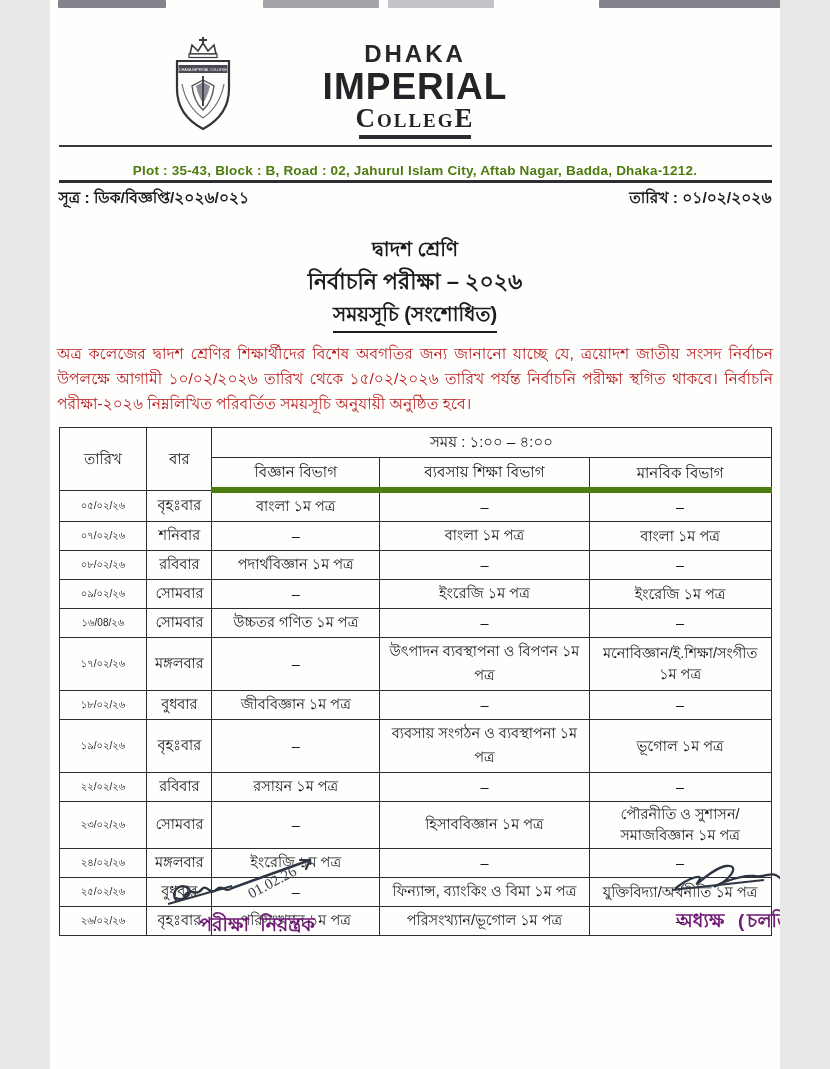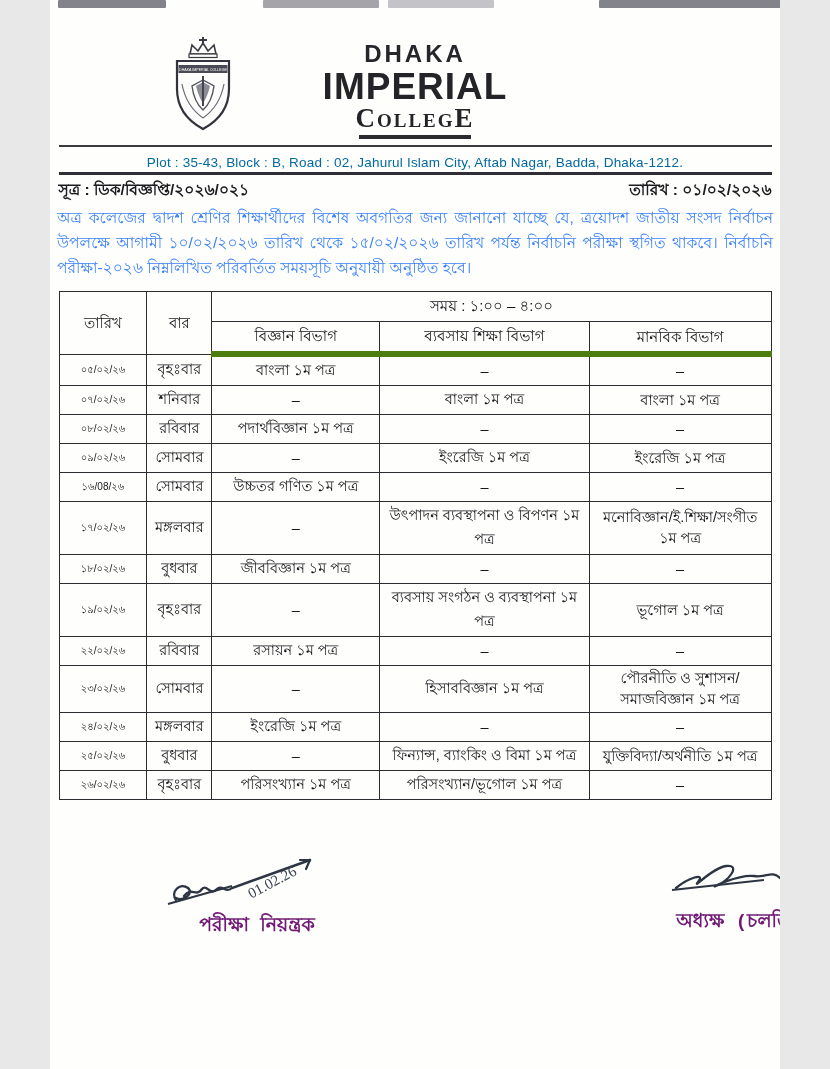--- a/index.html
+++ b/index.html
@@ -22,35 +22,35 @@
 
   .header { position: relative; padding-top: 40px; text-align: center; }
   .crest { position: absolute; left: 118px; top: 36px; width: 70px; height: 96px; }
   .name-dhaka   { font-size: 24px; font-weight: 700; letter-spacing: 3px; color: #26262b; }
   .name-imperial{ font-size: 37px; font-weight: 700; letter-spacing: 1px; line-height: 1.0; color: #232328; }
   .name-college { font-family: "Liberation Serif", "DejaVu Serif", serif; font-variant: small-caps;
                   font-size: 27px; font-weight: 600; letter-spacing: 2px; line-height: 1.0; color: #232328; }
   .college-bar  { width: 112px; height: 4px; background: #2a2a2f; margin: 3px auto 0 auto; }
 
   .rule-thin  { width: 713px; margin: 6px auto 0 auto; border-top: 2px solid #3a3a40; }
-  .addr       { width: 713px; margin: 8px auto 0 auto; text-align: center;
-                font-size: 13.5px; font-weight: 400; color: #0369a1; letter-spacing: .2px; }
+  .addr       { width: 713px; margin: 16px auto 0 auto; text-align: center;
+                font-size: 13.5px; font-weight: 700; color: #4d7c0f; letter-spacing: .2px; }
   .rule-thick { width: 713px; margin: 2px auto 0 auto; border-top: 3px solid #2e2e34; }
 
   .ref-row { width: 713px; margin: 3px auto 0 auto; display: flex; justify-content: space-between;
              font-size: 15.5px; font-weight: 600; }
 
   .titles { text-align: center; margin-top: 22px; line-height: 1.55; }
   .title1 { font-size: 20px; font-weight: 700; }
   .title2 { font-size: 22px; font-weight: 700; }
   .title3 { font-size: 20px; font-weight: 700; display: inline-block;
             border-bottom: 2px solid #1c1c20; padding-bottom: 1px; }
 
-  .notice-par { width: 716px; margin: 1px auto 0 auto; font-size: 15.5px;
-                line-height: 1.62; text-align: justify; color: #3b82f6; }
+  .notice-par { width: 716px; margin: 8px auto 0 auto; font-size: 15.5px;
+                line-height: 1.62; text-align: justify; color: #b91c1c; }
 
   table.sched { width: 713px; margin: 11px auto 0 auto; border-collapse: collapse;
                 font-size: 14.5px; color: #18181c; }
   .sched th, .sched td { border: 1.4px solid #2b2b30; text-align: center; vertical-align: middle; padding: 2px 4px; }
   .sched thead th { font-weight: 400; font-size: 15px; height: 23px; }
   .sched thead tr.division-row th { border-bottom: 6px solid #4d7c0f; }
   .sched tbody td { height: 25px; }
   .c-date { width: 88px; font-size: 10px; }
   .c-day  { width: 65px; }
   .c-science { width: 168px; }
@@ -107,20 +107,25 @@
     <div class="college-bar"></div>
     <div class="rule-thin"></div>
     <div class="addr">Plot : 35-43, Block : B, Road : 02, Jahurul Islam City, Aftab Nagar, Badda, Dhaka-1212.</div>
     <div class="rule-thick"></div>
     <div class="ref-row">
       <span>সূত্র : ডিক/বিজ্ঞপ্তি/২০২৬/০২১</span>
       <span>তারিখ : ০১/০২/২০২৬</span>
     </div>
   </div>
 
+  <div class="titles">
+    <div class="title1">দ্বাদশ শ্রেণি</div>
+    <div class="title2">নির্বাচনি পরীক্ষা – ২০২৬</div>
+    <div><span class="title3">সময়সূচি (সংশোধিত)</span></div>
+  </div>
 
   <div class="notice-par">অত্র কলেজের দ্বাদশ শ্রেণির শিক্ষার্থীদের বিশেষ অবগতির জন্য জানানো যাচ্ছে যে, ত্রয়োদশ জাতীয় সংসদ নির্বাচন উপলক্ষে আগামী ১০/০২/২০২৬ তারিখ থেকে ১৫/০২/২০২৬ তারিখ পর্যন্ত নির্বাচনি পরীক্ষা স্থগিত থাকবে। নির্বাচনি পরীক্ষা-২০২৬ নিম্নলিখিত পরিবর্তিত সময়সূচি অনুযায়ী অনুষ্ঠিত হবে।</div>
 
   <table class="sched">
     <thead>
       <tr>
         <th rowspan="2" class="c-date">তারিখ</th>
         <th rowspan="2" class="c-day">বার</th>
         <th colspan="3">সময় : ১:০০ – ৪:০০</th>
       </tr>

